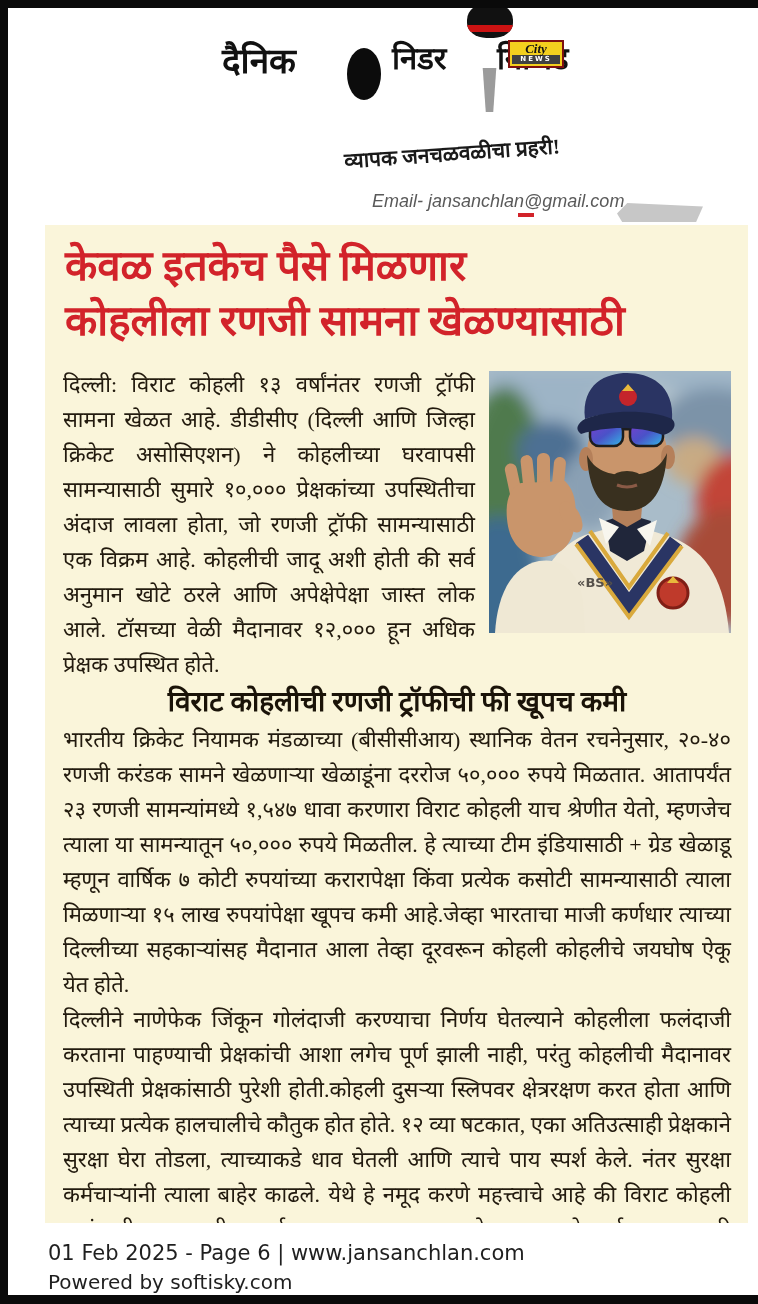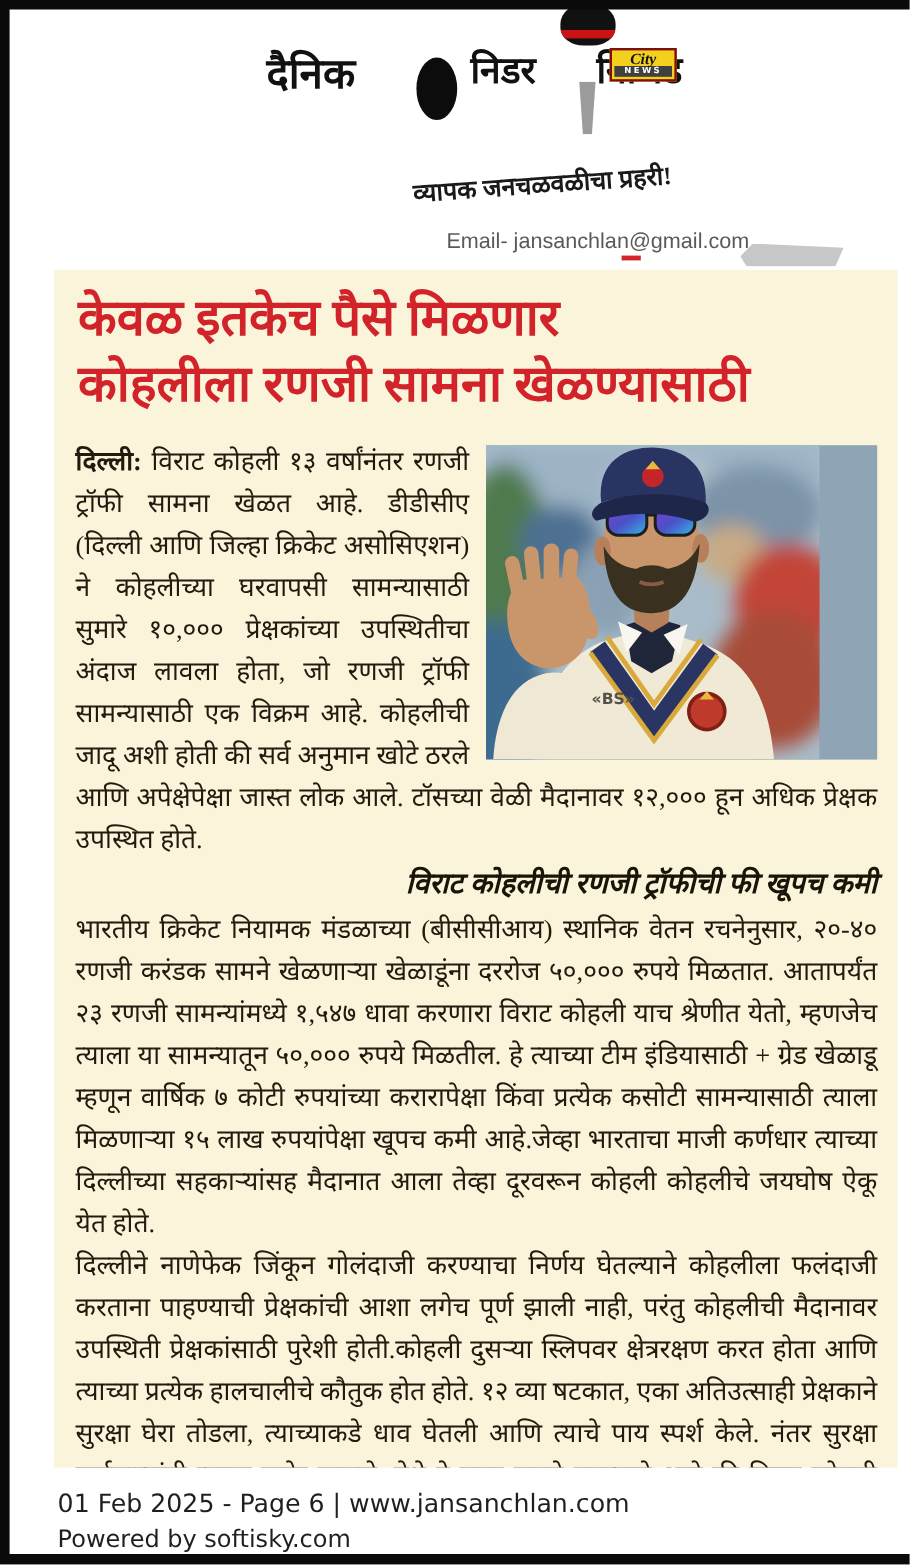--- a/index.html
+++ b/index.html
@@ -12,21 +12,21 @@
   .m-dainik{position:absolute;left:222px;top:36px;font-size:35px;font-weight:bold;color:#111;}
   .m-nidar{position:absolute;left:392px;top:36px;font-size:31px;font-weight:bold;color:#111;}
   .m-nirbhid{position:absolute;left:497px;top:36px;font-size:31px;font-weight:bold;color:#111;}
   .m-title{position:absolute;left:180px;top:62px;font-size:96px;line-height:100px;font-weight:bold;
            color:#E8481C;letter-spacing:-2px;z-index:2;}
   .m-dot{position:absolute;left:347px;top:48px;width:34px;height:52px;background:#0c0c0c;border-radius:50%;z-index:3;}
   .m-tagline{position:absolute;left:344px;top:138px;width:240px;font-size:21px;font-weight:bold;color:#1a1a1a;
              transform:rotate(-4deg);z-index:4;}
   .m-editor{position:absolute;left:184px;top:188px;font-size:20px;font-weight:bold;color:#111;}
   .m-email{position:absolute;left:372px;top:191px;font-size:18px;color:#5a5a5a;
-           font-family:"Liberation Sans","DejaVu Sans",sans-serif;}
+           font-family:"Liberation Sans","DejaVu Sans",sans-serif;font-style:italic;}
   
   .mic{position:absolute;left:455px;top:0px;width:70px;height:112px;z-index:5;}
   .mic-foam{position:absolute;left:12px;top:2px;width:46px;height:36px;background:#111;border-radius:50% 50% 42% 42%;overflow:hidden;}
   .mic-foam .stripe{position:absolute;left:0;right:0;bottom:6px;height:7px;background:#cc1212;}
   .mic-box{position:absolute;left:7px;top:40px;width:56px;height:28px;background:#f3cf1e;border:2px solid #7e1010;box-sizing:border-box;margin-left:46px;}
   .mic-box .city{display:block;text-align:center;font-size:13px;line-height:13px;font-style:italic;font-weight:bold;color:#111;
                  font-family:"Liberation Serif",serif;}
   .mic-box .news{display:block;margin:0 2px;background:#404040;color:#fff;font-size:7px;line-height:9px;text-align:center;
                  letter-spacing:2px;font-family:"DejaVu Sans",sans-serif;font-weight:bold;}
   .mic-handle{position:absolute;left:26px;top:68px;width:17px;height:44px;background:#9b9b9b;
@@ -34,23 +34,23 @@
   
   .artifact-gray{position:absolute;left:617px;top:203px;width:86px;height:19px;background:#c7c7c7;
                  clip-path:polygon(0 55%,12% 0,100% 18%,92% 100%,6% 100%);}
   .artifact-red{position:absolute;left:518px;top:213px;width:16px;height:4px;background:#D2232A;}
   
   .sheet{position:absolute;left:45px;top:225px;width:703px;height:998px;background:#FAF5DA;overflow:hidden;}
   .headline{padding:14px 14px 6px 20px;color:#D2232A;font-weight:bold;font-size:42px;line-height:55px;}
   .headline div{white-space:nowrap;}
   .body{margin:12px 17px 0 18px;font-size:22px;line-height:35px;text-align:justify;color:#221a0e;}
   .body p{margin:0;}
-  .dateline{font-weight:bold;}
-  .subhead{clear:both;text-align:right;font-size:24px;font-weight:bold;margin:3px 0 3px 0;line-height:34px;color:#1a1308;white-space:nowrap;font-style:italic;}
-  .photo{float:right;width:326px;height:262px;margin:4px 0 8px 14px;background:#8fa5b5;overflow:hidden;}
+  .dateline{font-weight:normal;}
+  .subhead{clear:both;text-align:center;font-size:28px;font-weight:bold;margin:3px 0 3px 0;line-height:34px;color:#1a1308;white-space:nowrap;}
+  .photo{float:right;width:242px;height:262px;margin:4px 0 8px 14px;background:#8fa5b5;overflow:hidden;}
   
   .footer{position:absolute;left:0;top:1238px;width:758px;text-align:left;
           font-family:"DejaVu Sans","Liberation Sans",sans-serif;color:#1f1f1f;margin-left:48px;}
   .footer .l1{font-size:21px;line-height:30px;}
   .footer .l2{font-size:20px;line-height:29px;}
 </style>
 </head>
 <body>
 
 <div class="page">

